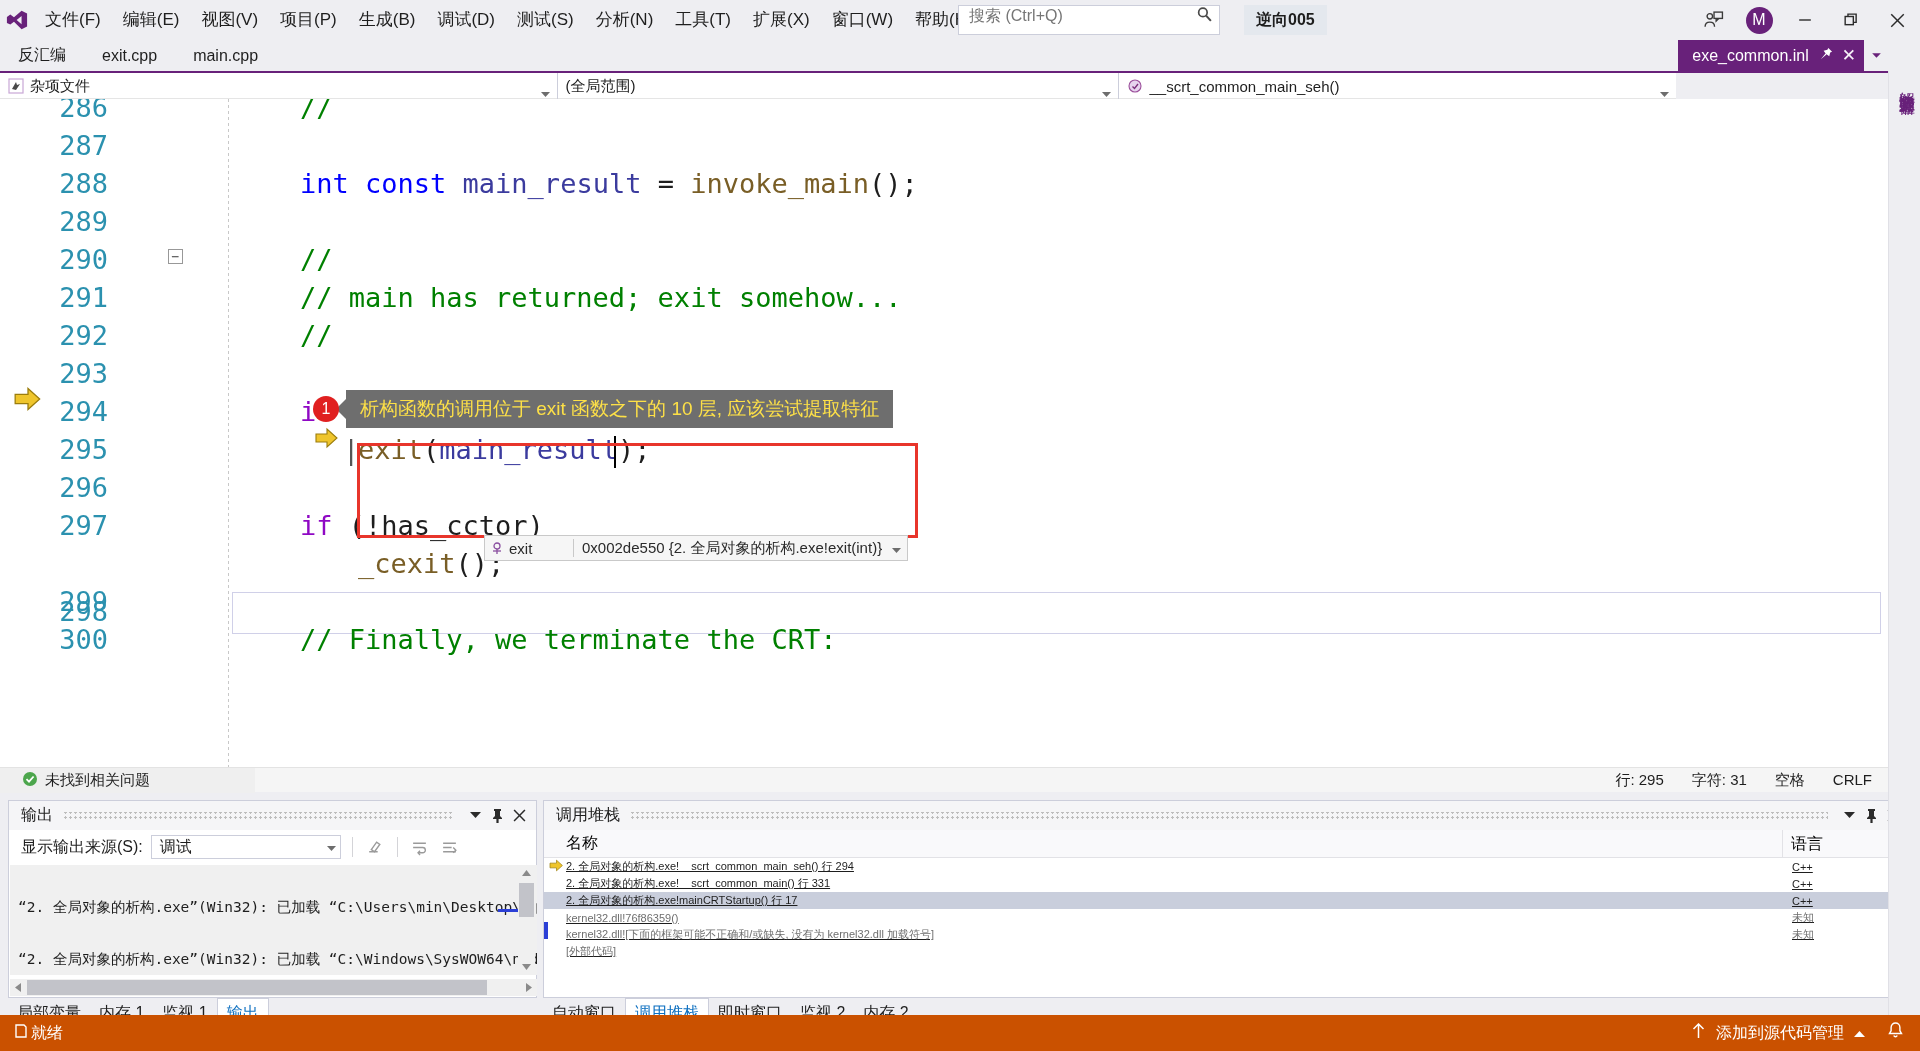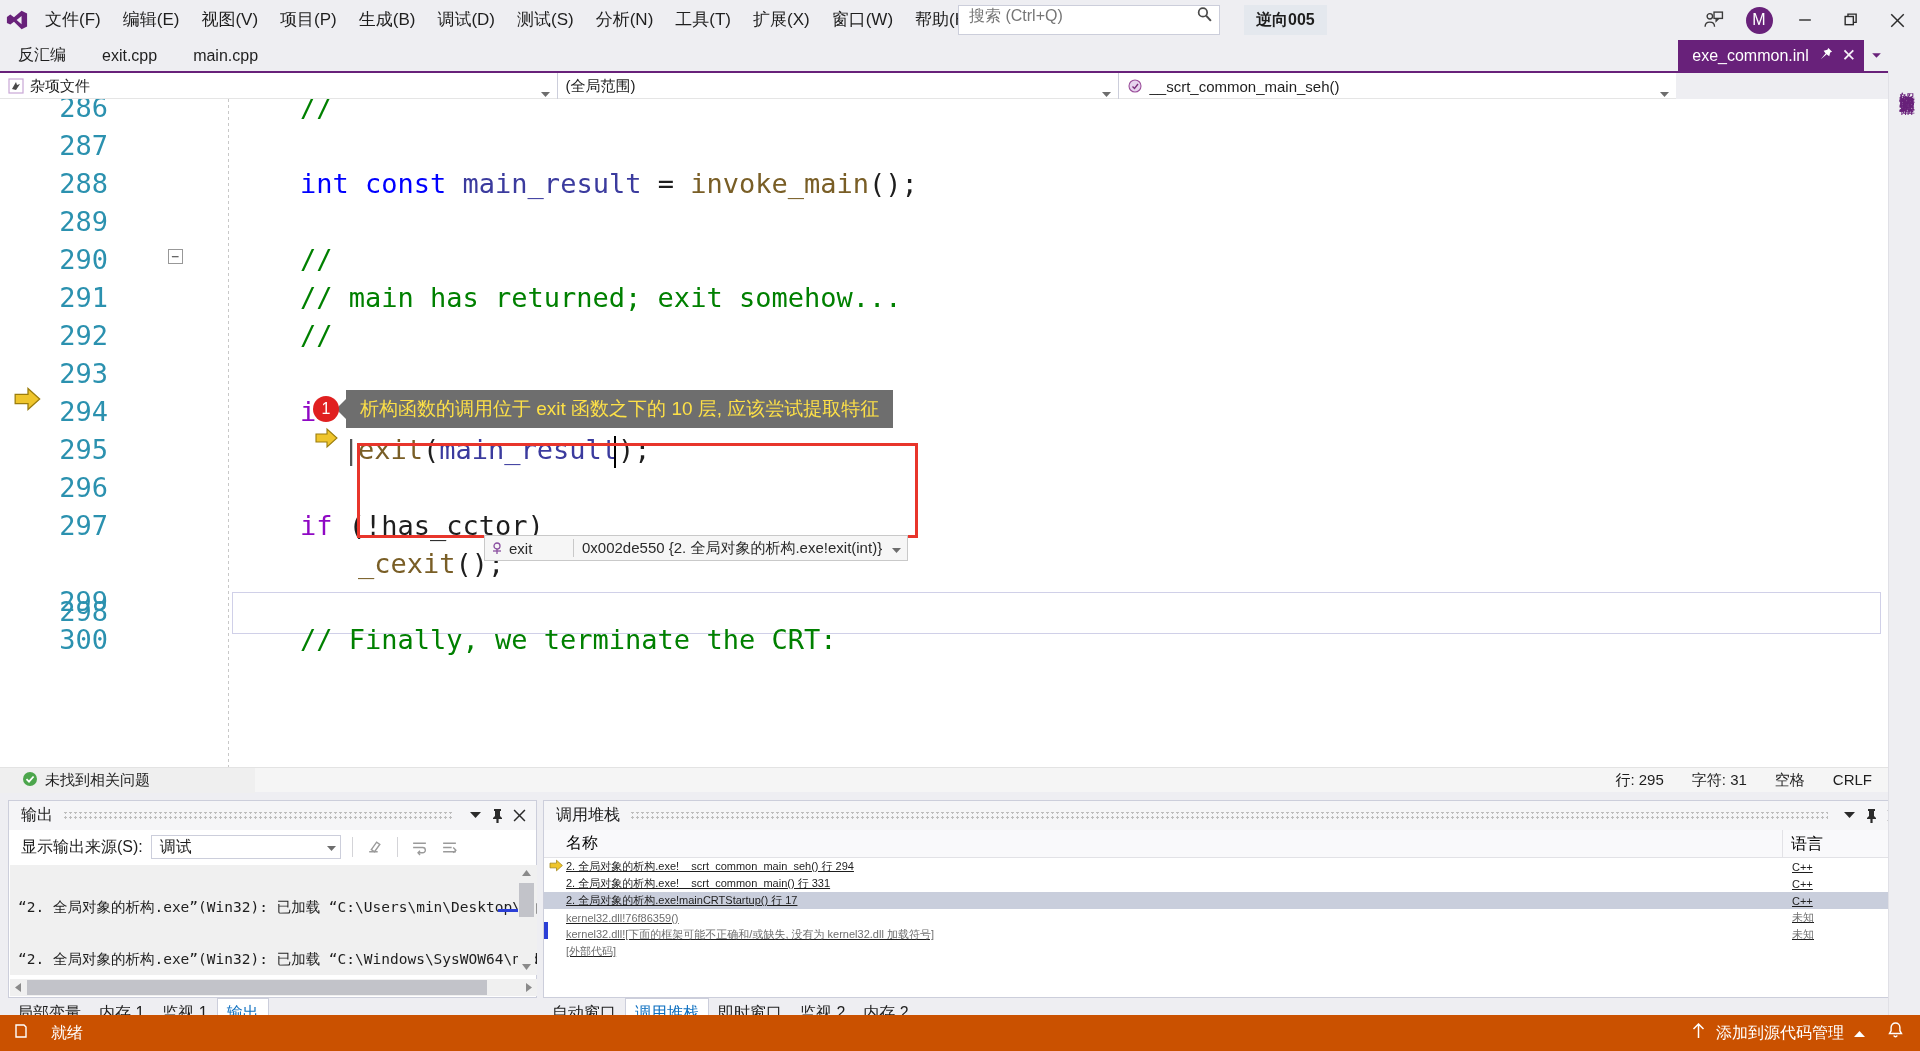--- a/index.html
+++ b/index.html
@@ -215,21 +215,21 @@
   .tabrow { position: absolute; height: 30px; display: flex; align-items: stretch; }
   .ptab { padding: 0 9px; display: flex; align-items: center; font-size: 16px; color: #1E1E1E; }
   .ptab.act { background: #FFFFFF; border: 1px solid #CCCEDB; border-bottom-color: #FFFFFF; color: #0E70C0; }
 
   
   .statusbar {
     position: absolute; left: 0; bottom: 0; width: 1920px; height: 36px;
     background: #CA5100; color: #FFFFFF; display: flex; align-items: center;
     font-size: 16px;
   }
-  .statusbar .left { display: flex; align-items: center; gap: 22px; padding-left: 13px; }
+  .statusbar .left { display: flex; align-items: center; gap: 2px; padding-left: 13px; }
   .statusbar .right { margin-left: auto; display: flex; align-items: center; gap: 10px; padding-right: 16px; }
 
   
   .rail {
     position: absolute; right: 0; top: 71px; width: 32px; height: 944px;
     background: #EEEEF2; border-left: 1px solid #E0E0E6;
   }
   .rail-label {
     position: absolute; top: 8px; left: 4px; width: 24px;
     writing-mode: vertical-rl; font-size: 16px; color: #68217A; letter-spacing: 1px;

